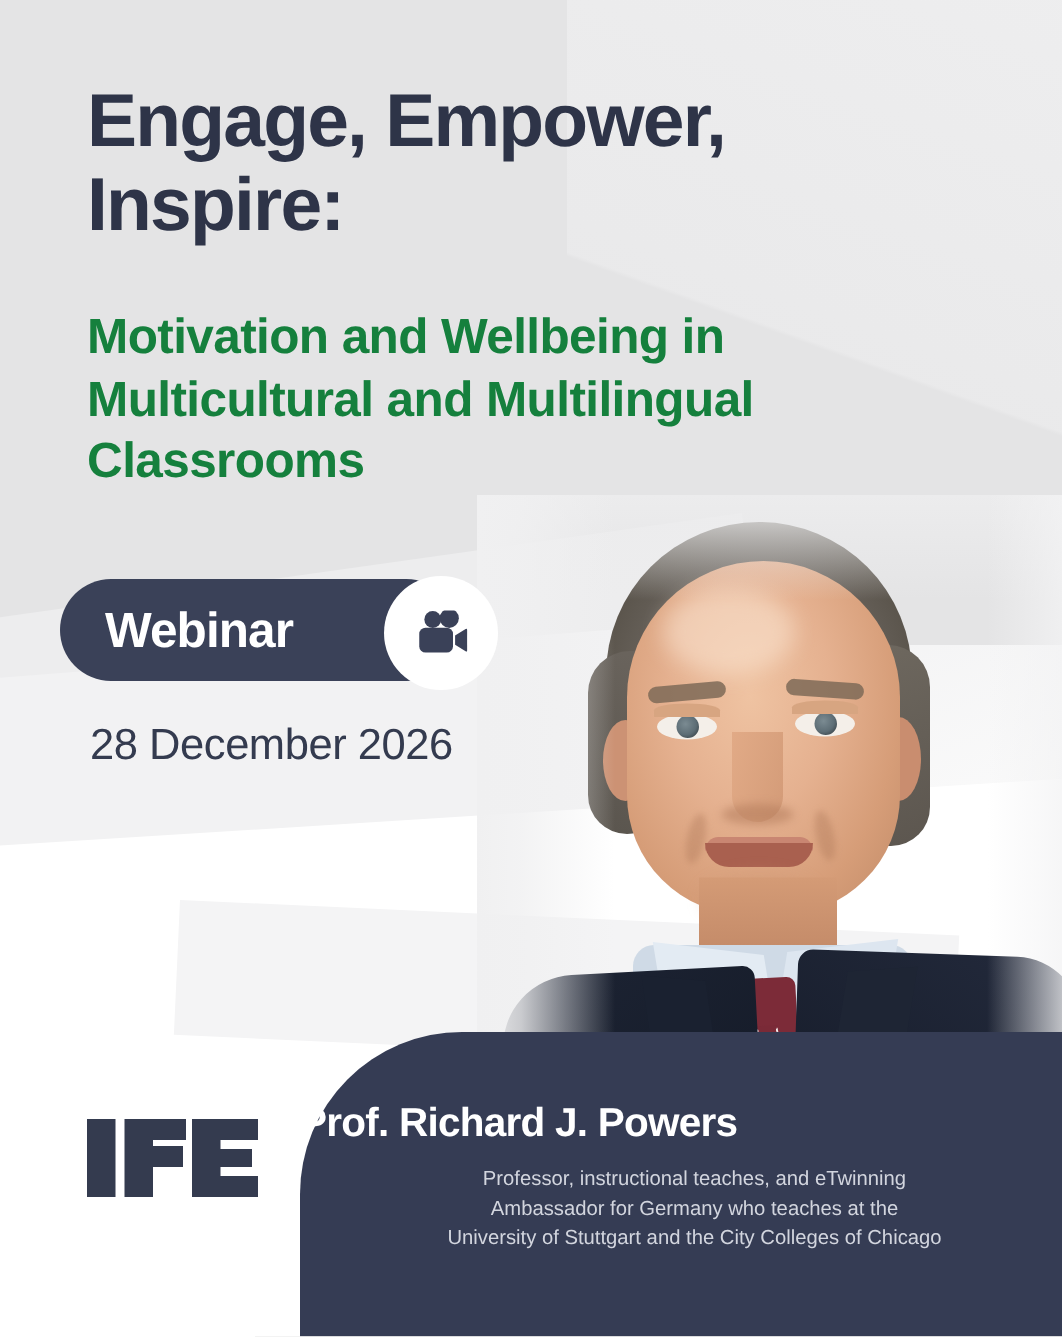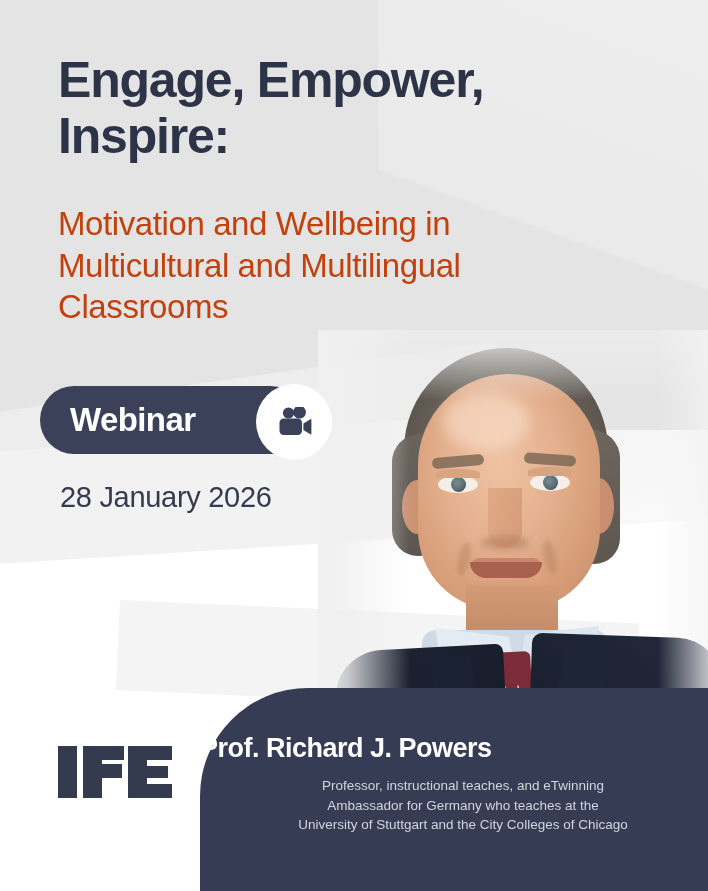--- a/index.html
+++ b/index.html
@@ -350,22 +350,22 @@
     font-weight: 700;
     font-size: 50px;
     line-height: 1.12;
     letter-spacing: -1.2px;
   }
   .subhead {
     position: absolute;
     left: 58px;
     top: 203px;
     width: 520px;
-    color: #c2410c;
-    font-weight: 400;
+    color: #15803d;
+    font-weight: 700;
     font-size: 33px;
     line-height: 1.26;
     letter-spacing: -0.4px;
   }
   .subhead div { white-space: nowrap; }
 
   
   .badge {
     position: absolute;
     left: 40px;
@@ -540,21 +540,21 @@
       <svg width="38" height="30" viewBox="0 0 38 30" aria-hidden="true">
         <circle cx="13.5" cy="6" r="5.6" fill="#3a4158"></circle>
         <circle cx="24.5" cy="5.2" r="6.4" fill="#3a4158"></circle>
         <rect x="4.5" y="11.5" width="22.5" height="16.5" rx="4.2" fill="#3a4158"></rect>
         <path d="M28.4 16.6 L35.4 12.3 Q36.4 11.7 36.4 12.9 L36.4 26.6 Q36.4 27.8 35.4 27.2 L28.4 22.9 Z" fill="#3a4158"></path>
       </svg>
     </div>
   </div>
 
   <div class="datetime">
-    <div>28 January 2026</div>
+    <div>28 December 2026</div>
   </div>
 
   <div class="speaker-panel">
     <div class="speaker-name">Prof. Richard J. Powers</div>
     <div class="speaker-bio">
       <div>Professor, instructional teaches, and eTwinning</div>
       <div>Ambassador for Germany who teaches at the</div>
       <div>University of Stuttgart and the City Colleges of Chicago</div>
     </div>
   </div>

